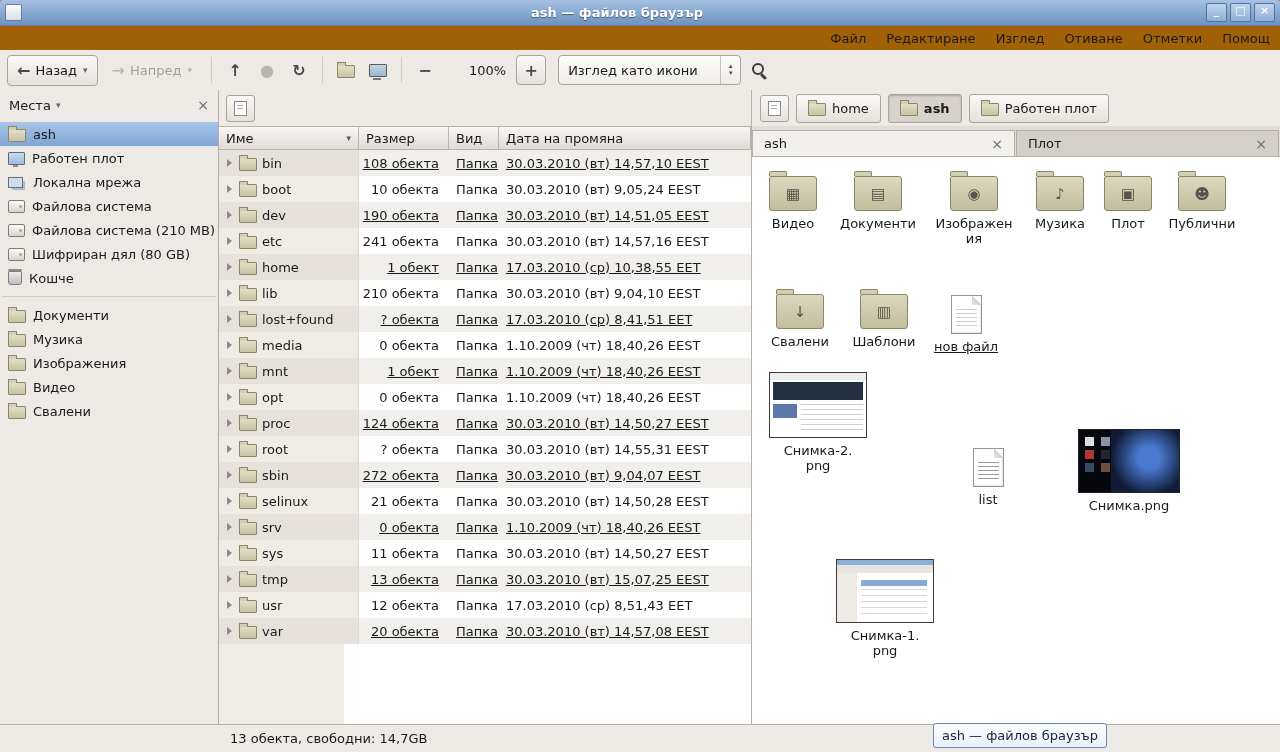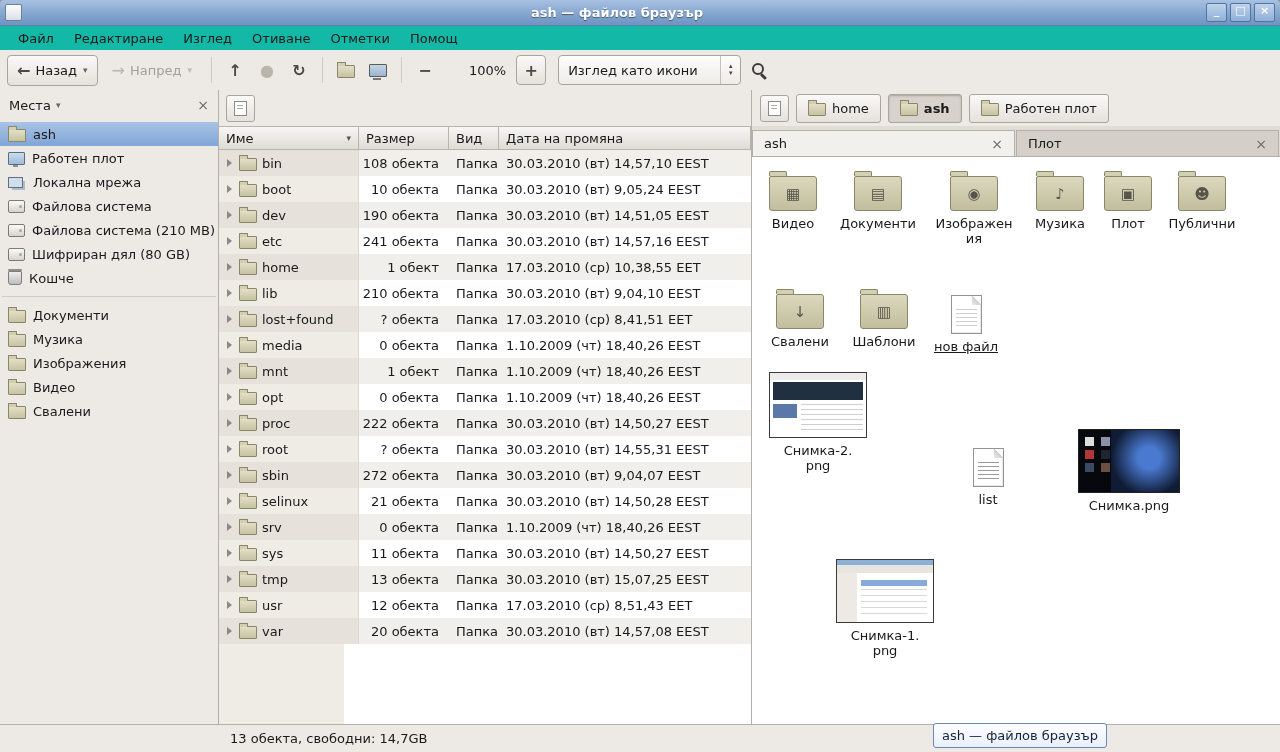--- a/index.html
+++ b/index.html
@@ -13,21 +13,21 @@
     border-bottom:1px solid #5F7FA8;display:flex;align-items:center;padding:0 5px;border-radius:4px 4px 0 0;}
   .win-ico{width:15px;height:15px;margin-right:6px;border:1px solid #6F8096;border-radius:2px;
     background:linear-gradient(#FDFDFD,#D9DEE6);flex:none;}
   .title{flex:1;text-align:center;color:#fff;font-weight:bold;text-shadow:0 1px 1px rgba(0,0,0,.45);}
   .win-controls{display:flex;gap:3px;}
   .win-btn{width:19px;height:17px;border:1px solid #54749E;border-radius:2px;color:#fff;
     background:linear-gradient(#BED3EC,#8FAFD6);font-size:11px;line-height:14px;text-align:center;font-weight:bold;}
 
   
   .menubar{position:absolute;top:26px;left:0;right:0;height:24px;display:flex;align-items:center;
-    padding-left:8px;background:#14b8a6;}
+    padding-left:8px;background:#a16207;justify-content:flex-end;}
   .menu-item{padding:2px 10px;}
   .toolbar{position:absolute;top:50px;left:0;right:0;height:40px;display:flex;align-items:center;
     gap:4px;padding:0 7px;background:#EDEAE6;border-bottom:1px solid #C9C5BE;}
   .tbtn{display:flex;align-items:center;gap:5px;height:29px;padding:0 9px;border:1px solid #A9A49C;
     border-radius:4px;background:linear-gradient(#FAF9F8,#E5E1DB);}
   .tbtn.disabled{border-color:transparent;background:none;color:#A49F97;}
   .caret{font-size:9px;color:#666;margin-left:1px;}
   .tbtn.disabled .caret{color:#BDB8B0;}
   .flatbtn{display:flex;align-items:center;justify-content:center;min-width:28px;height:28px;border-radius:4px;}
   .framedbtn{border:1px solid #A9A49C;background:linear-gradient(#FAF9F8,#E5E1DB);}
@@ -91,21 +91,21 @@
   .c-type{width:50px;box-sizing:border-box;}
   .c-date{flex:1;}
   .sort-caret{margin-left:auto;font-size:9px;color:#555;}
   .rows{flex:1;overflow:hidden;background:linear-gradient(to right,#EFEBE5 0,#EFEBE5 125px,#fff 125px);}
   .row{display:flex;height:26px;}
   .cell{display:flex;align-items:center;height:100%;}
   .row .c-name{padding:0 2px 0 4px;gap:5px;background:#EFEBE5;border-right:1px solid #DDD9D2;overflow:hidden;}
   .row.even .c-name{background:#E6E2DB;}
   .row .c-size{justify-content:flex-end;padding-right:10px;background:#fff;}
   .row .c-type,.row .c-date{padding-left:7px;background:#fff;}
-  .row.even .c-size,.row.even .c-type,.row.even .c-date{background:#F1EFEB;}
+  .row.even .c-size,.row.even .c-type,.row.even .c-date{background:#F1EFEB;text-decoration:underline;}
   .exp{width:0;height:0;border-left:5px solid #8a8a8a;border-top:4px solid transparent;
     border-bottom:4px solid transparent;margin:0 2px 0 4px;flex:none;}
 
   .rightpane{flex:1;display:flex;flex-direction:column;background:#EDEAE6;min-width:0;}
   .path-bar{height:36px;display:flex;align-items:center;gap:7px;padding:0 8px;flex:none;}
   .path-btn{display:flex;align-items:center;gap:6px;height:27px;padding:0 11px;border:1px solid #A9A49C;
     border-radius:3px;background:linear-gradient(#FAF9F8,#E5E1DB);}
   .path-btn.active{background:#D7D2CB;box-shadow:inset 0 1px 2px rgba(0,0,0,.22);font-weight:bold;}
   .tab-bar{height:28px;display:flex;align-items:flex-end;background:#E0DCD6;border-bottom:1px solid #B4B0A8;
     padding-top:2px;flex:none;}
@@ -412,21 +412,21 @@
     <div class="cell c-size v-size">0 обекта</div>
     <div class="cell c-type v-type">Папка</div>
     <div class="cell c-date v-date">1.10.2009 (чт) 18,40,26 EEST</div>
   </div>
           <div class="row even">
     <div class="cell c-name">
       <span class="exp"></span>
       <span class="ico-folder"></span>
       <span class="v-name">proc</span>
     </div>
-    <div class="cell c-size v-size">222 обекта</div>
+    <div class="cell c-size v-size">124 обекта</div>
     <div class="cell c-type v-type">Папка</div>
     <div class="cell c-date v-date">30.03.2010 (вт) 14,50,27 EEST</div>
   </div>
           <div class="row">
     <div class="cell c-name">
       <span class="exp"></span>
       <span class="ico-folder"></span>
       <span class="v-name">root</span>
     </div>
     <div class="cell c-size v-size">? обекта</div>

